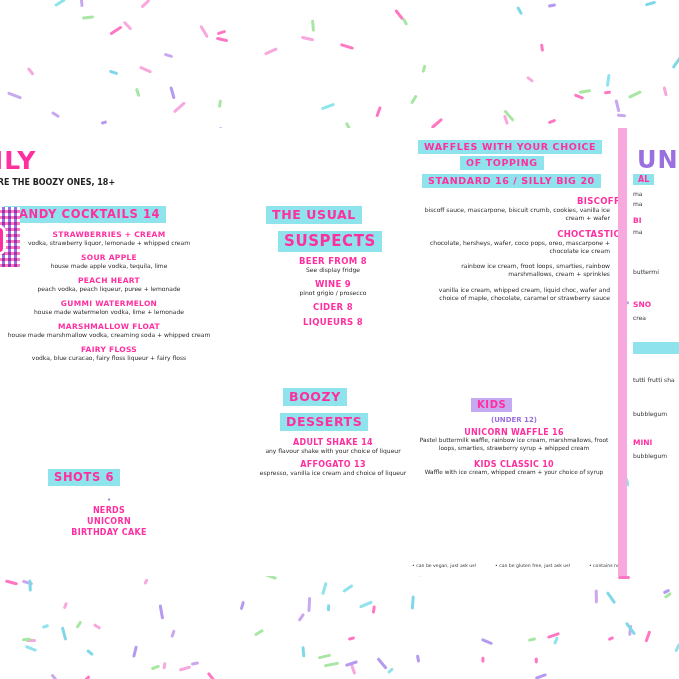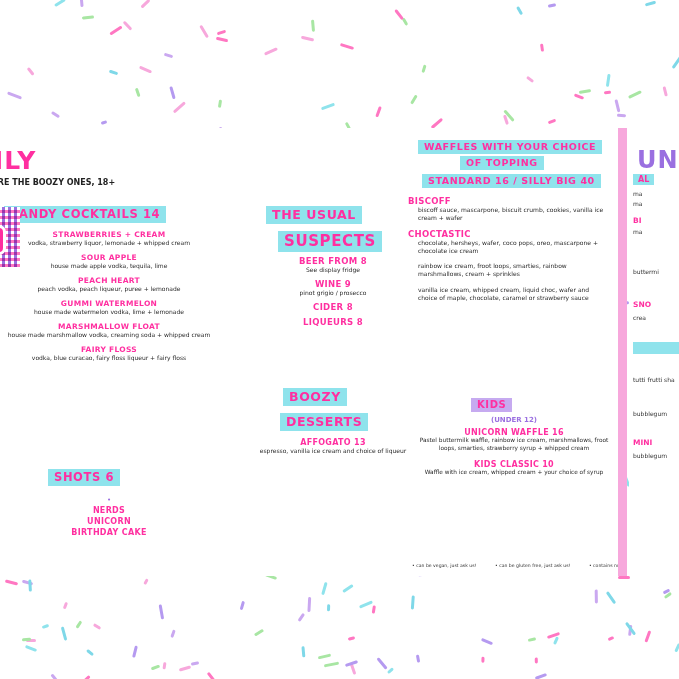--- a/index.html
+++ b/index.html
@@ -175,21 +175,21 @@
 
   #boozy-banner-1 { position: absolute; left: 25px; top: 260px; font-size: 12.5px; }
   #boozy-banner-2 { position: absolute; left: 22px; top: 285px; font-size: 12.5px; }
   .mid-list2 { position: absolute; left: 0; top: 310px; width: 150px; text-align: center; }
   .mid-list2 .item-name { font-size: 8px; }
 
   
   #waffles-banner-1 { position: absolute; left: 10px; top: 12px; font-size: 9.5px; }
   #waffles-banner-2 { position: absolute; left: 52px; top: 28px; font-size: 9.5px; }
   #waffles-std { position: absolute; left: 14px; top: 46px; font-size: 9.5px; }
-  .right-list { position: absolute; left: 0; top: 68px; width: 212px; text-align: left; }
+  .right-list { position: absolute; left: 0; top: 68px; width: 212px; text-align: right; }
   .right-item { margin-bottom: 7px; }
   .right-item .item-name { font-size: 8.5px; }
   .right-item .item-desc { font-size: 6px; padding: 0 10px; }
 
   #kids-banner { position: absolute; left: 63px; top: 270px; font-size: 10px; }
   #kids-sub { position: absolute; left: 0; top: 288px; width: 212px; text-align: center; font-size: 7px; color: #9a6fe0; font-weight: bold; }
   .kids-list { position: absolute; left: 0; top: 300px; width: 212px; text-align: center; }
   .kids-list .item-name { font-size: 8px; }
   .kids-list .item-desc { font-size: 5.8px; padding: 0 8px; }
 
@@ -652,35 +652,39 @@
   </div>
 
   <div id="boozy-banner-1">
     <span class="hl">BOOZY</span>
   </div>
   <div id="boozy-banner-2">
     <span class="hl">DESSERTS</span>
   </div>
   <div class="mid-list2">
     <div class="mid-item">
+      <div class="item-name">ADULT SHAKE  14</div>
+      <div class="item-desc">any flavour shake with your choice of liqueur</div>
+    </div>
+    <div class="mid-item">
       <div class="item-name">AFFOGATO      13</div>
       <div class="item-desc">espresso, vanilla ice cream and choice of liqueur</div>
     </div>
   </div>
 </div>
 
 <div class="panel" id="panel-right">
   <div id="waffles-banner-1">
     <span class="hl">WAFFLES WITH YOUR CHOICE</span>
   </div>
   <div id="waffles-banner-2">
     <span class="hl">OF TOPPING</span>
   </div>
   <div id="waffles-std">
-    <span class="hl">STANDARD 16 / SILLY BIG 40</span>
+    <span class="hl">STANDARD 16 / SILLY BIG 20</span>
   </div>
 
   <div class="right-list">
     <div class="right-item">
       <div class="item-name">BISCOFF</div>
       <div class="item-desc">biscoff sauce, mascarpone, biscuit crumb, cookies, vanilla ice cream + wafer</div>
     </div>
     <div class="right-item">
       <div class="item-name">CHOCTASTIC</div>
       <div class="item-desc">chocolate, hersheys, wafer, coco pops, oreo, mascarpone + chocolate ice cream</div>

